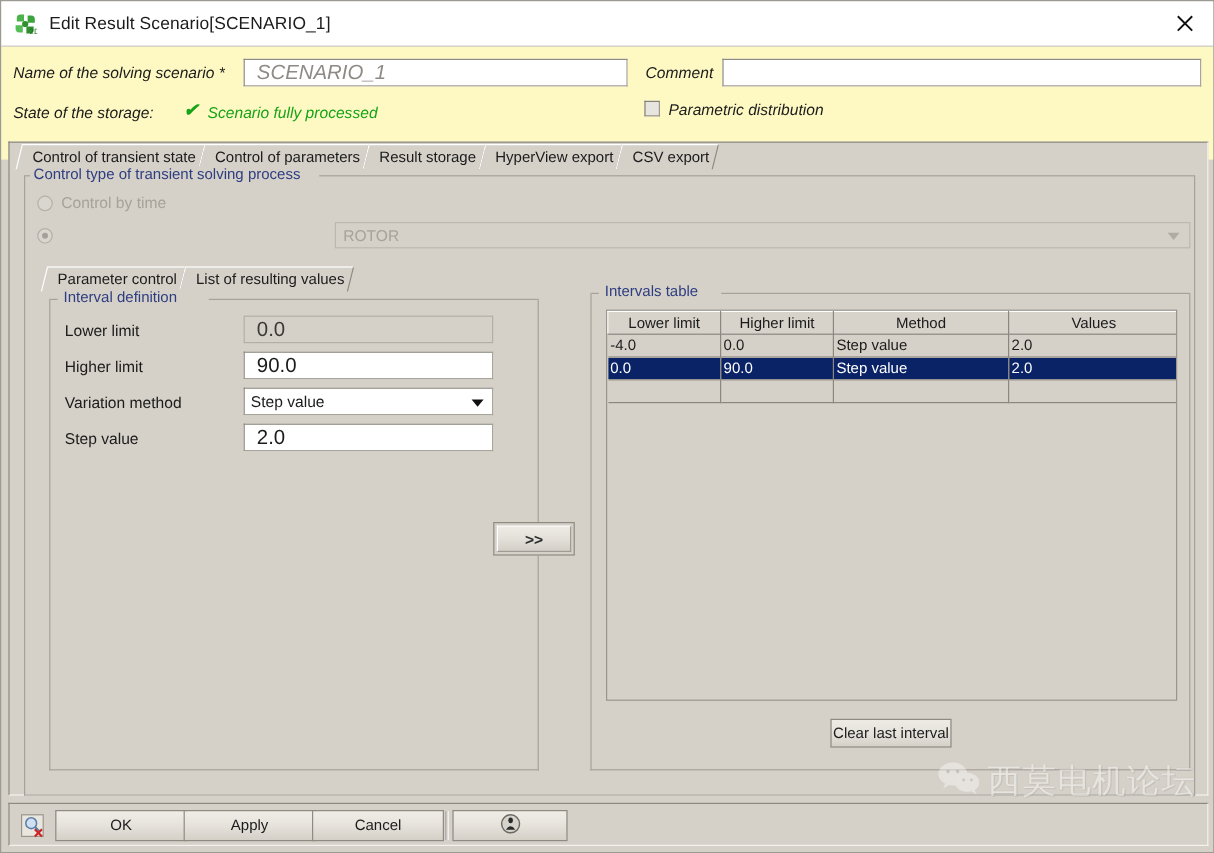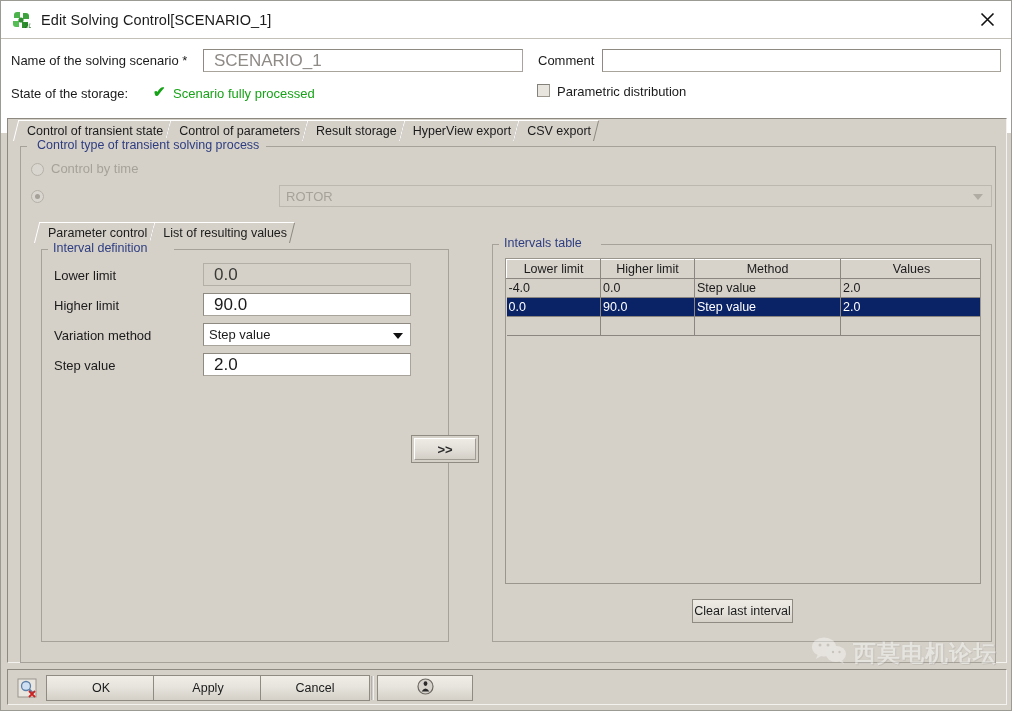--- a/index.html
+++ b/index.html
@@ -46,21 +46,22 @@
     width: 52px; height: 37px;
     display: flex; align-items: center; justify-content: center;
     cursor: pointer;
   }
   .title-close svg { display:block; }
 
   
   .topform {
     position: absolute; left: 0; top: 38px;
     width: 1012px; height: 94px;
-    background: #ffffff;
+    background: #fef9c3;
+    font-style: italic;
   }
   .lbl {
     position: absolute;
     font-size: 13px; color: #1b1b1b;
     white-space: nowrap;
   }
   .txtfield {
     position: absolute;
     background: #ffffff;
     border: 1px solid #a8a49c;
@@ -326,46 +327,45 @@
 
   
   .watermark {
     position:absolute;
     right: 14px; bottom: 40px;
     display:flex; align-items:center;
     opacity:.42;
     pointer-events:none;
   }
   .wm-text {
-    font-size: 23px;
+    font-size: 28px;
     color: #ffffff;
     letter-spacing: 1px;
     text-shadow: 0 0 1px rgba(150,145,138,.9), 1px 1px 0 rgba(160,155,148,.6);
     font-family: "DejaVu Sans", sans-serif;
-    font-weight: bold;
   }
   .wm-logo { margin-right: 6px; }
 </style>
 </head>
 <body>
 
 <div id="app">
 
   <div class="titlebar">
     <div class="title-icon">
       <svg class="pinwheel" viewBox="0 0 20 20" xmlns="http://www.w3.org/2000/svg">
         <path d="M9 2 L9 8 L3 8 L3 5 Q3 2 6 2 Z" fill="#4cb24c"></path>
         <path d="M18 9 L12 9 L12 3 L15 3 Q18 3 18 6 Z" fill="#3da33d"></path>
         <path d="M11 18 L11 12 L17 12 L17 15 Q17 18 14 18 Z" fill="#2f8f2f"></path>
         <path d="M2 11 L8 11 L8 17 L5 17 Q2 17 2 14 Z" fill="#55bf55"></path>
         <circle cx="10" cy="10" r="2.6" fill="#2f8f2f"></circle>
         <text x="13.5" y="18" font-size="6" fill="#1b6b1b" font-family="DejaVu Sans">2D</text>
       </svg>
     </div>
-    <div class="title-text">Edit Solving Control[SCENARIO_1]</div>
+    <div class="title-text">Edit Result Scenario[SCENARIO_1]</div>
     <div class="title-close">
       <svg width="15" height="15" viewBox="0 0 15 15" xmlns="http://www.w3.org/2000/svg">
         <path d="M1.5 1.5 L13.5 13.5 M13.5 1.5 L1.5 13.5" stroke="#111" stroke-width="1.6" fill="none"></path>
       </svg>
     </div>
   </div>
 
   <div class="topform">
 
     <div class="lbl" style="left:10px; top:14px;">Name of the solving scenario *</div>
@@ -402,21 +402,21 @@
         <span>HyperView export</span>
       </div>
       <div class="tab">
         <span>CSV export</span>
       </div>
     </div>
 
     <div class="groupbox" style="left:12px; top:27px; width:976px; height:517px;">
       <div class="gb-topline-l" style="left:0; width:6px;"></div>
       <div class="gb-topline-r" style="left:245px; right:0;"></div>
-      <div class="gb-title" style="left:13px;">Control type of transient solving process</div>
+      <div class="gb-title" style="left:4px;">Control type of transient solving process</div>
 
       <div class="radio" style="left:10px; top:17px;"></div>
       <div class="dis-label" style="left:30px; top:15px;">Control by time</div>
 
       <div class="radio sel" style="left:10px; top:44px;"></div>
 
       <div class="dis-field" style="left:258px; top:39px; width:713px; height:22px;">
         <span>ROTOR</span>
         <span class="arrow"></span>
       </div>

